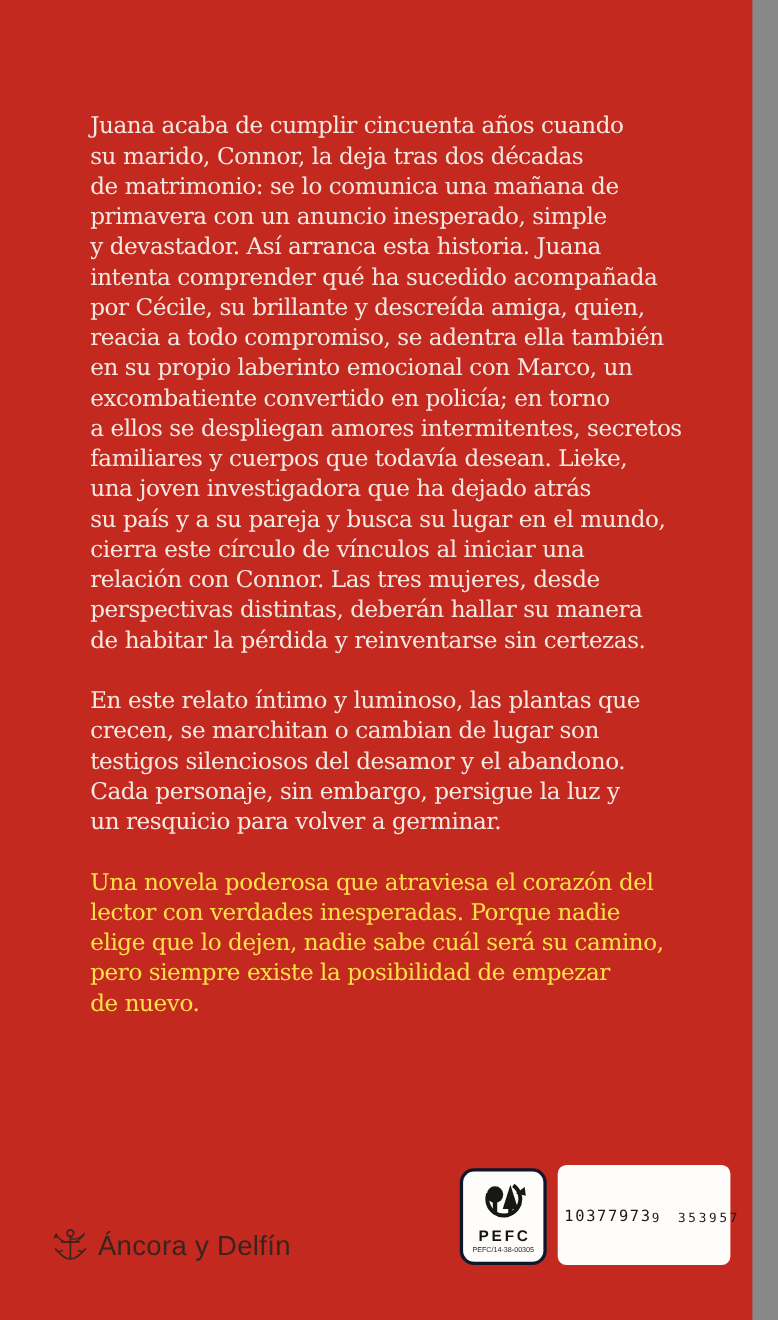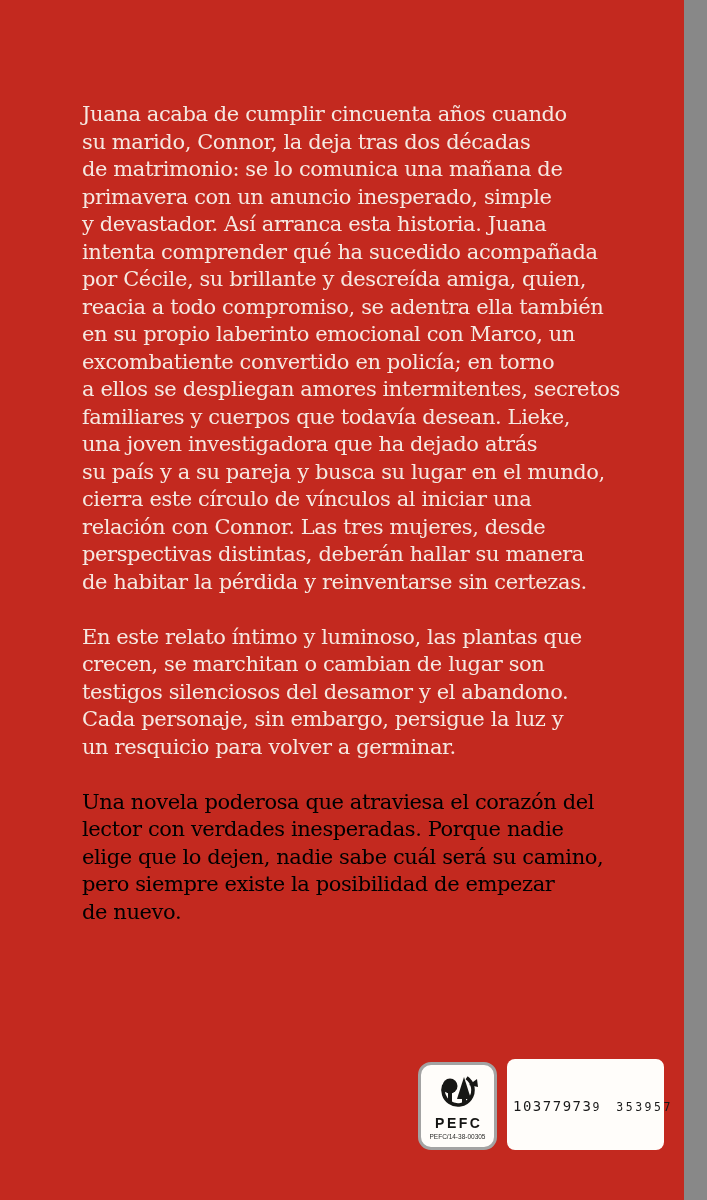--- a/index.html
+++ b/index.html
@@ -8,37 +8,37 @@
     background:#c3291f; overflow:hidden;
     font-family:"DejaVu Serif", serif;
   }
   .synopsis { position:absolute; left:82px; top:101px; width:606px; }
   .synopsis p {
     margin:0 0 27.5px 0;
     font-size:21px; line-height:27.5px; letter-spacing:-0.4px;
     white-space:pre-line;
   }
   .p-light { color:#f5e8e1; }
-  .p-dark  { color:#000000; }
+  .p-dark  { color:#fde047; }
 
   
   .publisher {
     position:absolute; left:46px; top:1113px;
     display:flex; align-items:center; gap:7px;
     color:#3a241d;
     font-family:"Liberation Sans", sans-serif;
     font-size:25px; letter-spacing:0.3px;
   }
   .emblem svg { display:block; }
 
   
   .pefc-box {
     position:absolute; left:418px; top:1062px;
     width:79px; height:88px; box-sizing:border-box;
-    background:#fffdfa; border:3px solid #a3a3a3; border-radius:13px;
+    background:#fffdfa; border:3px solid #0f172a; border-radius:13px;
     display:flex; flex-direction:column; align-items:center; justify-content:center;
   }
   .pefc-word {
     font-family:"Liberation Sans", sans-serif; font-weight:bold;
     font-size:14px; letter-spacing:2.5px; padding-left:2.5px;
     color:#141412; margin-top:1px;
   }
   .pefc-code {
     font-family:"Liberation Sans", sans-serif;
     font-size:6.5px; color:#2a2a28; margin-top:2px; white-space:nowrap;
@@ -92,20 +92,34 @@
 testigos silenciosos del desamor y el abandono.
 Cada personaje, sin embargo, persigue la luz y
 un resquicio para volver a germinar.</p>
     <p class="p-dark">Una novela poderosa que atraviesa el corazón del
 lector con verdades inesperadas. Porque nadie
 elige que lo dejen, nadie sabe cuál será su camino,
 pero siempre existe la posibilidad de empezar
 de nuevo.</p>
   </div>
 
+  <div class="publisher">
+    <span class="emblem">
+      <svg width="36" height="40" viewBox="0 0 36 40" fill="none" stroke="#3a241d" stroke-width="1.5" stroke-linecap="round">
+        <circle cx="18" cy="8" r="3"></circle>
+        <line x1="18" y1="11" x2="18" y2="31"></line>
+        <line x1="10" y1="16" x2="26" y2="16"></line>
+        <path d="M7,25 Q18,38 29,25"></path>
+        <path d="M7,25 l-2.5,-2.5 M7,25 l3.5,-1 M29,25 l2.5,-2.5 M29,25 l-3.5,-1"></path>
+        <path d="M5,9 C10,19 26,19 31,8 C27,13 22,14 18,13" stroke-width="1.2"></path>
+        <path d="M5,9 l-1.5,3 l3,-0.5" stroke-width="1.2"></path>
+      </svg>
+    </span>
+    <span>Áncora y Delfín</span>
+  </div>
 
   <div class="pefc-box">
     <span>
       <svg width="50" height="38" viewBox="0 0 50 38">
         <g fill="none" stroke="#171715" stroke-width="3.6">
           <circle cx="25" cy="18" r="15" stroke-dasharray="66 28" transform="rotate(-55 25 18)"></circle>
         </g>
         <polygon points="44,7 36,13 45,15" fill="#171715"></polygon>
         <circle cx="17" cy="14" r="7.5" fill="#171715"></circle>
         <rect x="15" y="20" width="4" height="10" fill="#171715"></rect>

